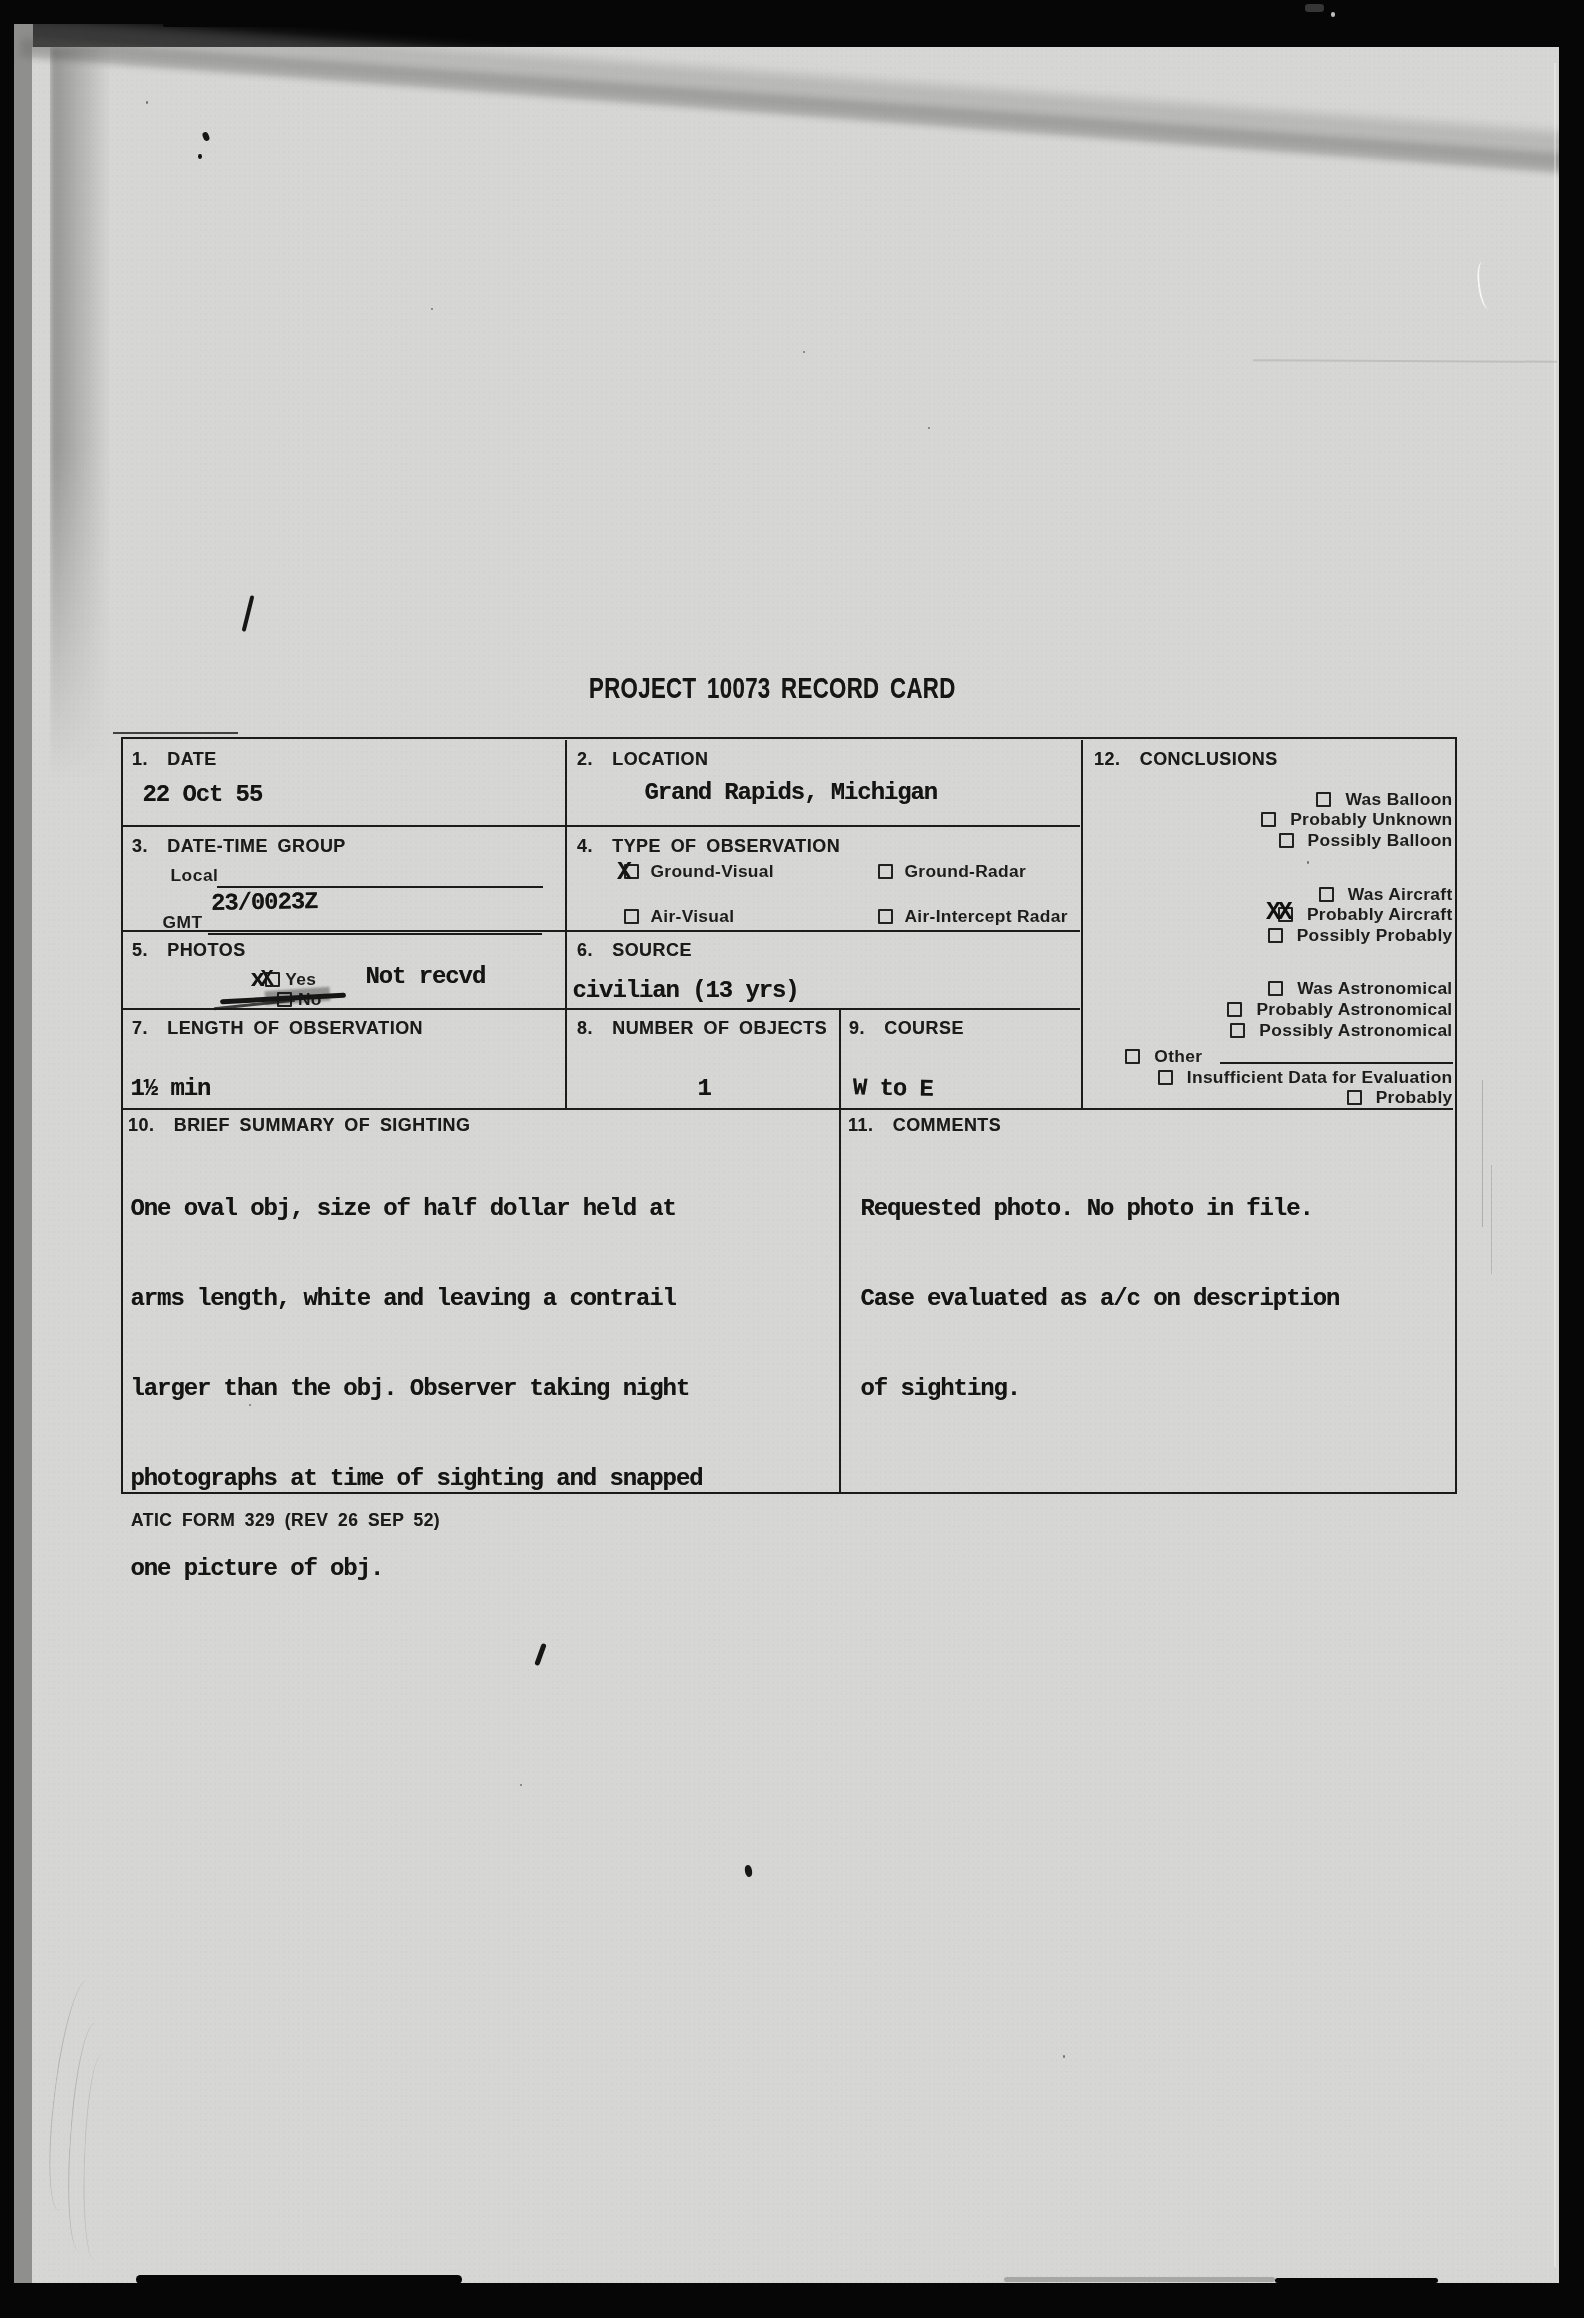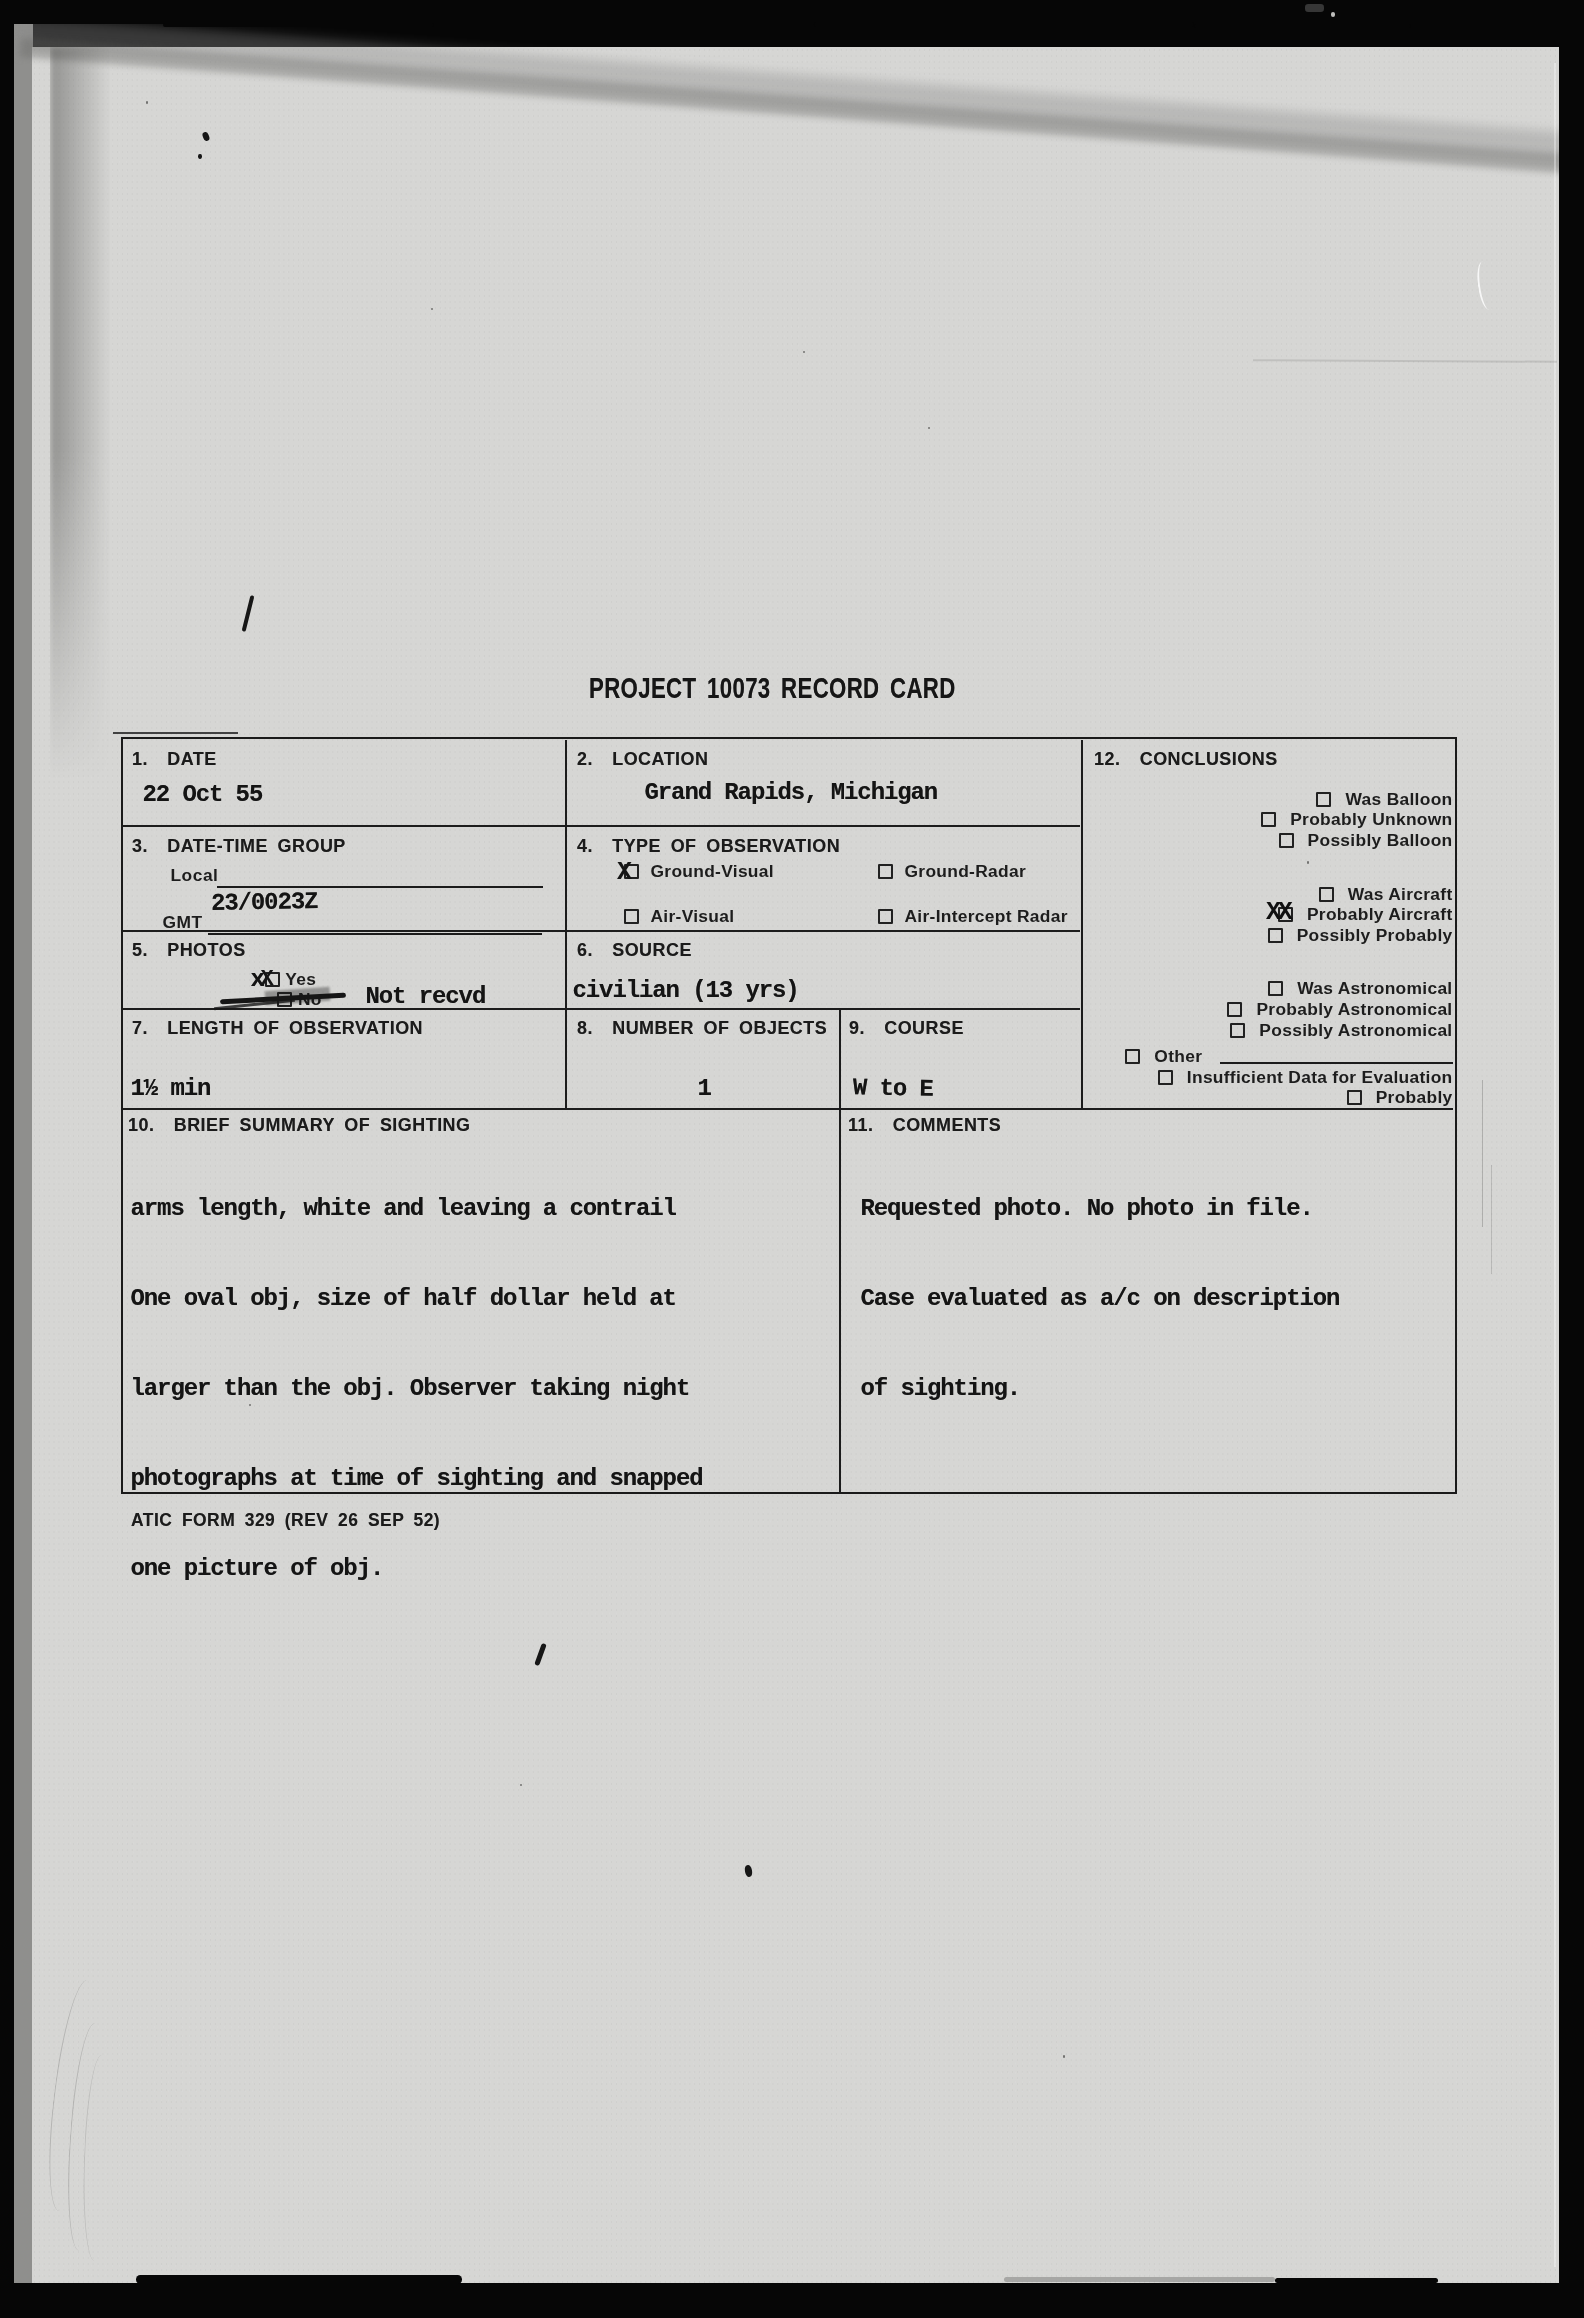--- a/index.html
+++ b/index.html
@@ -132,21 +132,21 @@
 
     <div class="lbl" style="left:100px;top:892px;">5.  PHOTOS</div>
     <div class="row" style="left:219px;top:919px;gap:5.4px;">
       <span class="type" style="position:static;margin-right:-4.3px;">x</span>
       <span style="position:relative;display:inline-flex;">
         <span class="cbx"></span>
         <span class="xover" style="left:-4.3px;top:-5.4px;font-size:22px;">X</span>
       </span>
       <span class="citem" style="height:auto;">Yes</span>
     </div>
-    <div class="type" style="left:334px;top:916px;margin-top:20px;">Not recvd</div>
+    <div class="type" style="left:334px;top:916px;">Not recvd</div>
     <div class="row" style="left:245px;top:942px;gap:6.5px;">
       <span class="cbx"></span>
       <span class="citem" style="height:auto;">No</span>
     </div>
     <div class="mark" style="left:188px;top:949px;width:126px;height:4.9px;border-radius:2.7px;transform:rotate(-3deg);"></div>
     <div class="mark" style="left:182px;top:956px;width:81px;height:2.7px;opacity:.8;transform:rotate(-6deg);"></div>
     <div class="mark" style="left:233px;top:942px;width:65px;height:14px;opacity:.35;filter:blur(1.1px);transform:rotate(-4deg);"></div>
 
     <div class="lbl" style="left:545px;top:892px;">6.  SOURCE</div>
     <div class="type" style="left:541px;top:930px;">civilian (13 yrs)</div>
@@ -209,22 +209,22 @@
           <span>Insufficient Data for Evaluation</span>
         </div>
       <div class="citem">
           <span class="cbx"></span>
           <span>Probably</span>
         </div>
     </div>
 
     <div class="lbl" style="left:96px;top:1067px;">10.  BRIEF SUMMARY OF SIGHTING</div>
     <div class="type" style="left:99px;top:1090px;">
+      <p>One oval obj, size of half dollar held at</p>
       <p>arms length, white and leaving a contrail</p>
-      <p>One oval obj, size of half dollar held at</p>
       <p>larger than the obj. Observer taking night</p>
       <p>photographs at time of sighting and snapped</p>
       <p>one picture of obj.</p>
     </div>
 
     <div class="lbl" style="left:816px;top:1067px;">11.  COMMENTS</div>
     <div class="type" style="left:829px;top:1090px;">
       <p>Requested photo. No photo in file.</p>
       <p>Case evaluated as a/c on description</p>
       <p>of sighting.</p>

